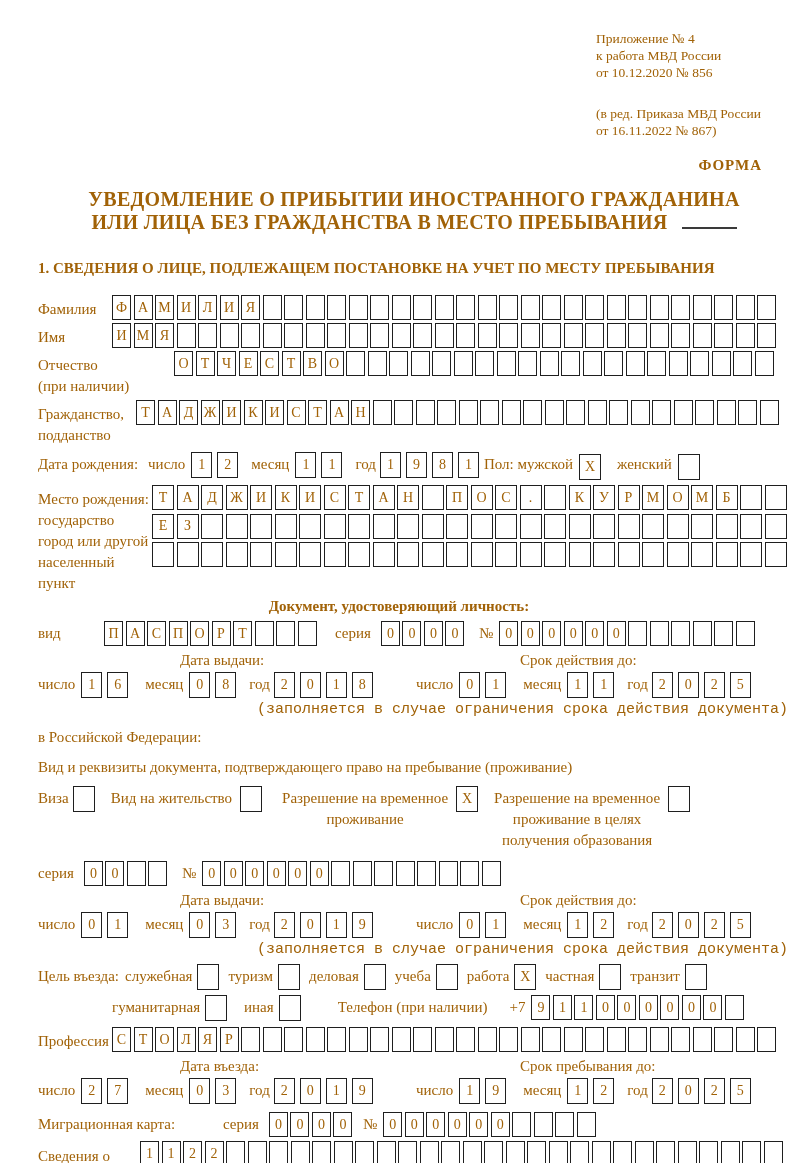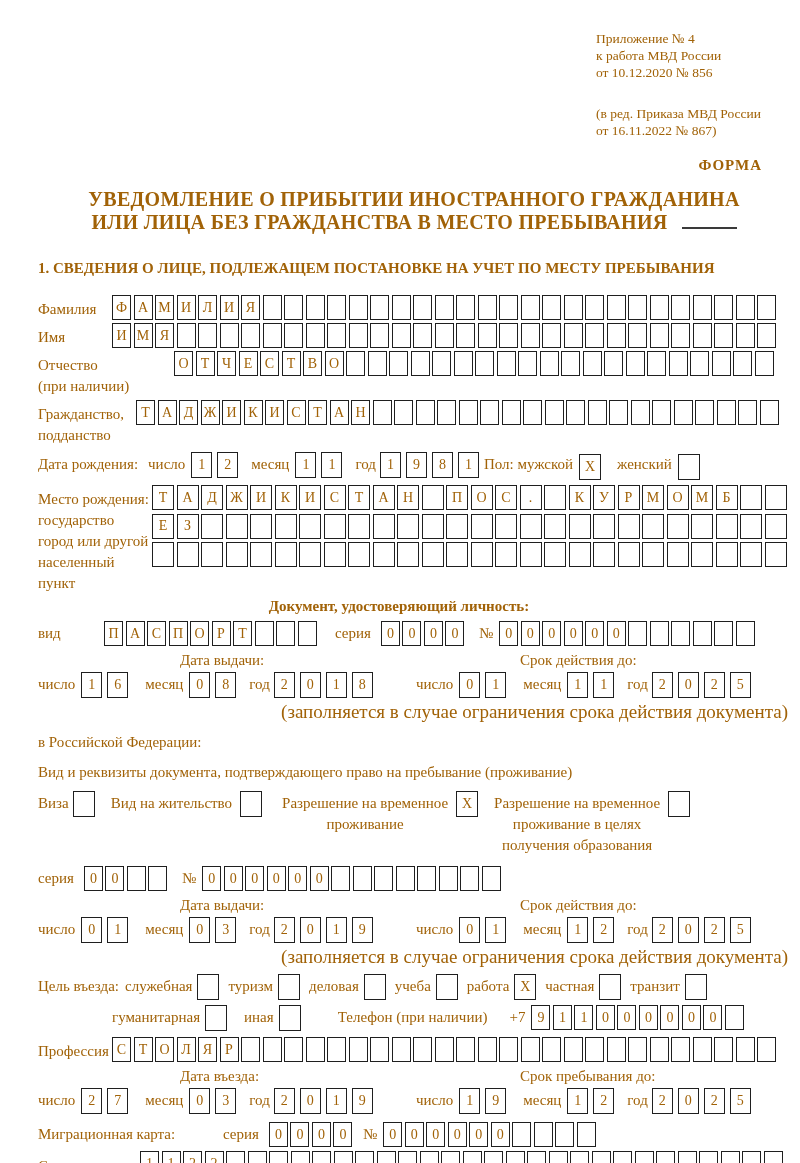--- a/index.html
+++ b/index.html
@@ -37,21 +37,21 @@
 
   .datepair { display:flex; margin-top:6px; }
   .dp-left { flex:none; width:378px; }
   .dp-right { flex:none; }
   .dp-head { margin-bottom:3px; }
   .dp-left .dp-head { padding-left:142px; }
   .dp-right .dp-head { padding-left:104px; }
   .dp-row { display:flex; align-items:flex-start; }
   .mr6 { margin-right:6px; } .mr10 { margin-right:10px; } .mr4 { margin-right:4px; }
   .ml8 { margin-left:8px; } .ml12 { margin-left:12px; } .ml16 { margin-left:16px; } .ml20 { margin-left:20px; }
-  .note { text-align:right; font-size:19px; margin:3px 2px 6px 0; }
+  .note { text-align:right; font-size:15px; margin:3px 2px 6px 0;font-family:Liberation Mono, monospace; }
 
   .plain { margin:4px 0; line-height:26px; }
   .optrow { display:flex; align-items:flex-start; margin:2px 0 10px 0; }
   .opt { display:flex; align-items:flex-start; }
   .opt .olbl { line-height:21px; text-align:center; padding-top:4px; }
   .opt .cb { margin-left:8px; margin-top:2px; }
 
   .purpose-item { display:flex; align-items:flex-start; margin-right:9px; }
   .purpose-item .t { margin-right:5px; }
 

